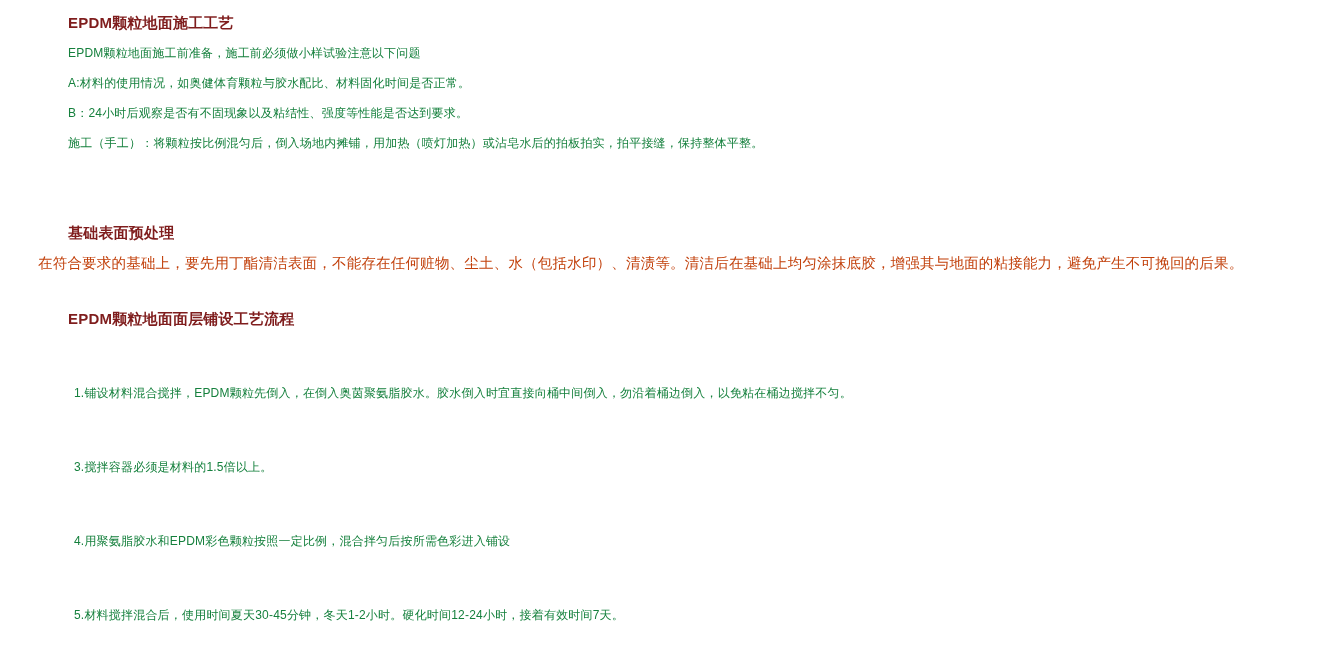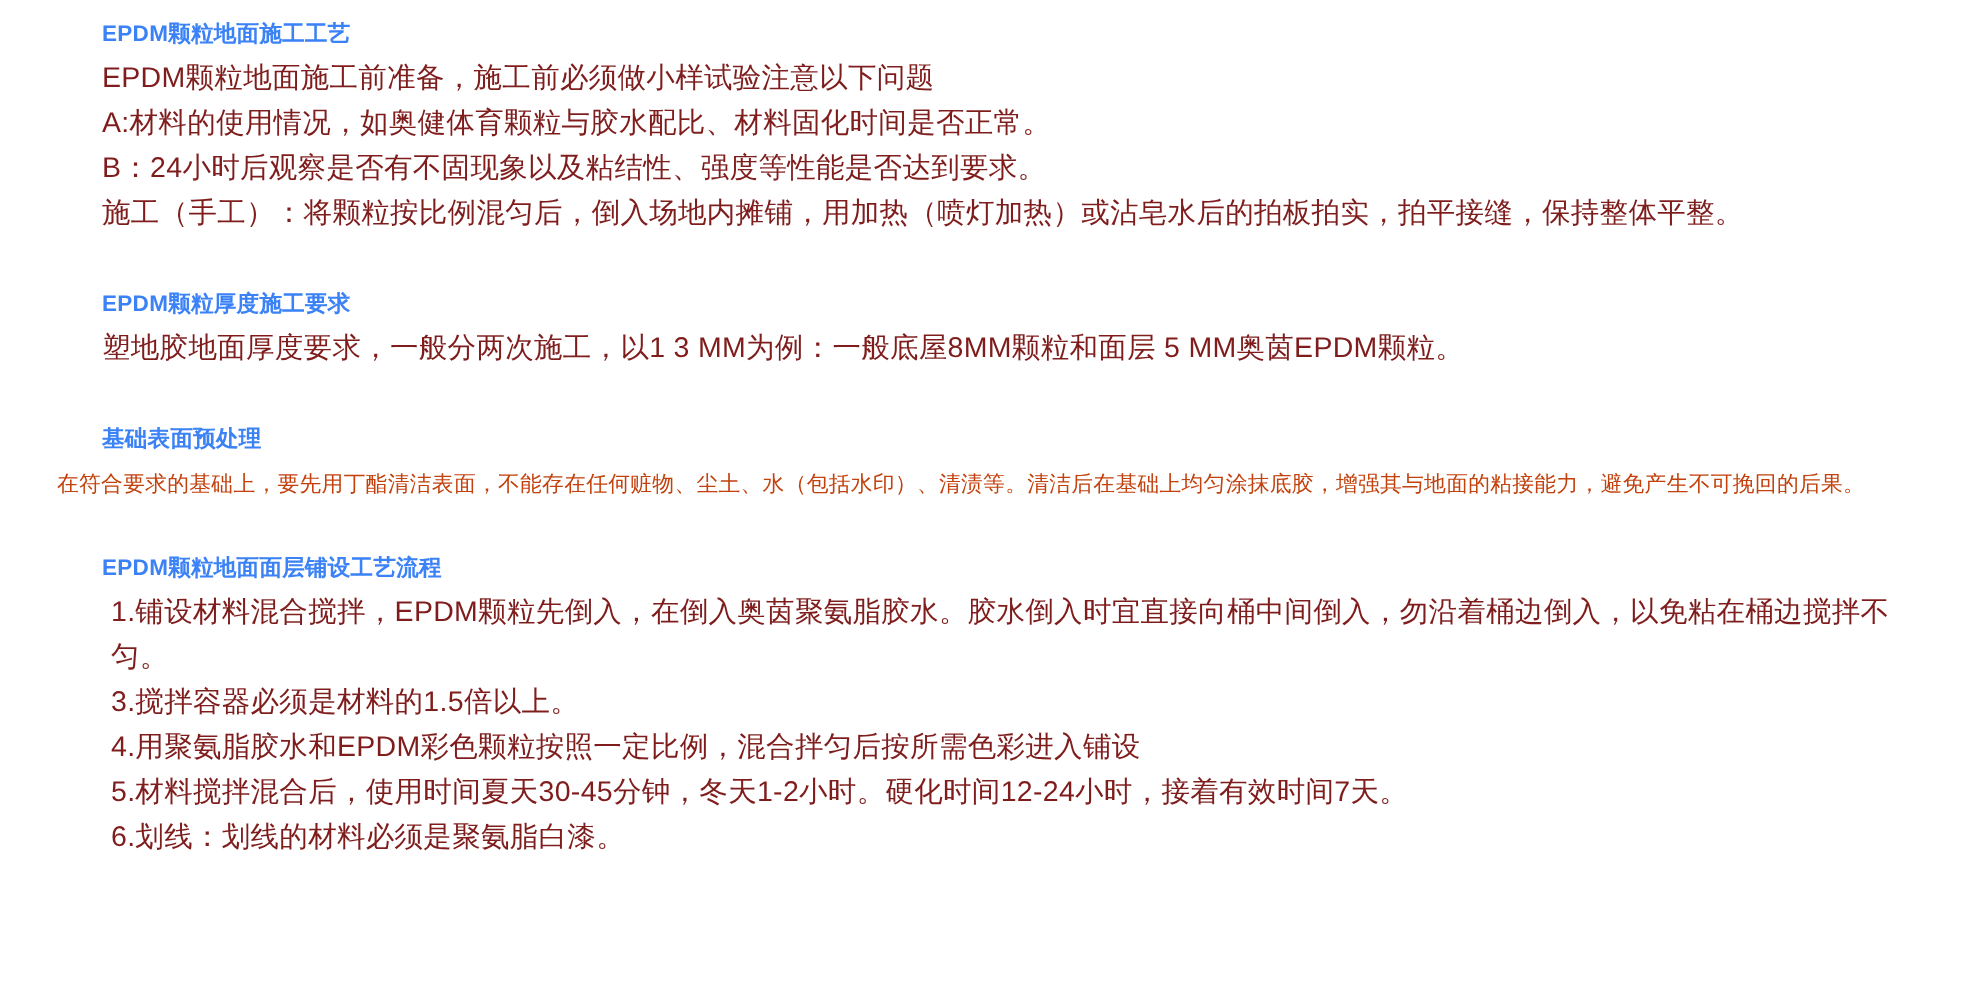--- a/index.html
+++ b/index.html
@@ -20,32 +20,32 @@
     height: 672px;
     box-sizing: border-box;
     padding: 8px 30px 0 68px;
   }
   .section {
     margin: 0;
   }
   .heading {
     font-size: 15px;
     font-weight: bold;
-    color: #3b82f6;
+    color: #7f1d1d;
     line-height: 30px;
     letter-spacing: 0.2px;
   }
   .line {
-    font-size: 19px;
+    font-size: 12px;
     line-height: 30px;
-    color: #7f1d1d;
+    color: #15803d;
     letter-spacing: 0.2px;
   }
   .line.ind1 { text-indent: 0; padding-left: 0; }
-  .line.ind2 { padding-left: 6px; }
+  .line.ind2 { padding-left: 6px; margin-top: 44px; }
   .para {
     font-size: 14.5px;
     line-height: 30px;
     color: #c2410c;
     letter-spacing: 0.2px;
     text-indent: 28px;
     padding-left: 0;
     margin-left: -58px;
     padding-right: 0;
   }
@@ -61,24 +61,20 @@
   <div class="section">
     <div class="heading">EPDM颗粒地面施工工艺</div>
     <div class="line ind1">EPDM颗粒地面施工前准备，施工前必须做小样试验注意以下问题</div>
     <div class="line ind1">A:材料的使用情况，如奥健体育颗粒与胶水配比、材料固化时间是否正常。</div>
     <div class="line ind1">B：24小时后观察是否有不固现象以及粘结性、强度等性能是否达到要求。</div>
     <div class="line ind1">施工（手工）：将颗粒按比例混匀后，倒入场地内摊铺，用加热（喷灯加热）或沾皂水后的拍板拍实，拍平接缝，保持整体平整。</div>
   </div>
 
   <div class="spacer-lg"></div>
 
-  <div class="section">
-    <div class="heading">EPDM颗粒厚度施工要求</div>
-    <div class="line ind1">塑地胶地面厚度要求，一般分两次施工，以1 3 MM为例：一般底屋8MM颗粒和面层 5 MM奥茵EPDM颗粒。</div>
-  </div>
 
   <div class="spacer-lg"></div>
 
   <div class="section">
     <div class="heading heading-indent-2">基础表面预处理</div>
     <div class="para">在符合要求的基础上，要先用丁酯清洁表面，不能存在任何赃物、尘土、水（包括水印）、清渍等。清洁后在基础上均匀涂抹底胶，增强其与地面的粘接能力，避免产生不可挽回的后果。</div>
   </div>
 
   <div class="spacer-md"></div>
 

